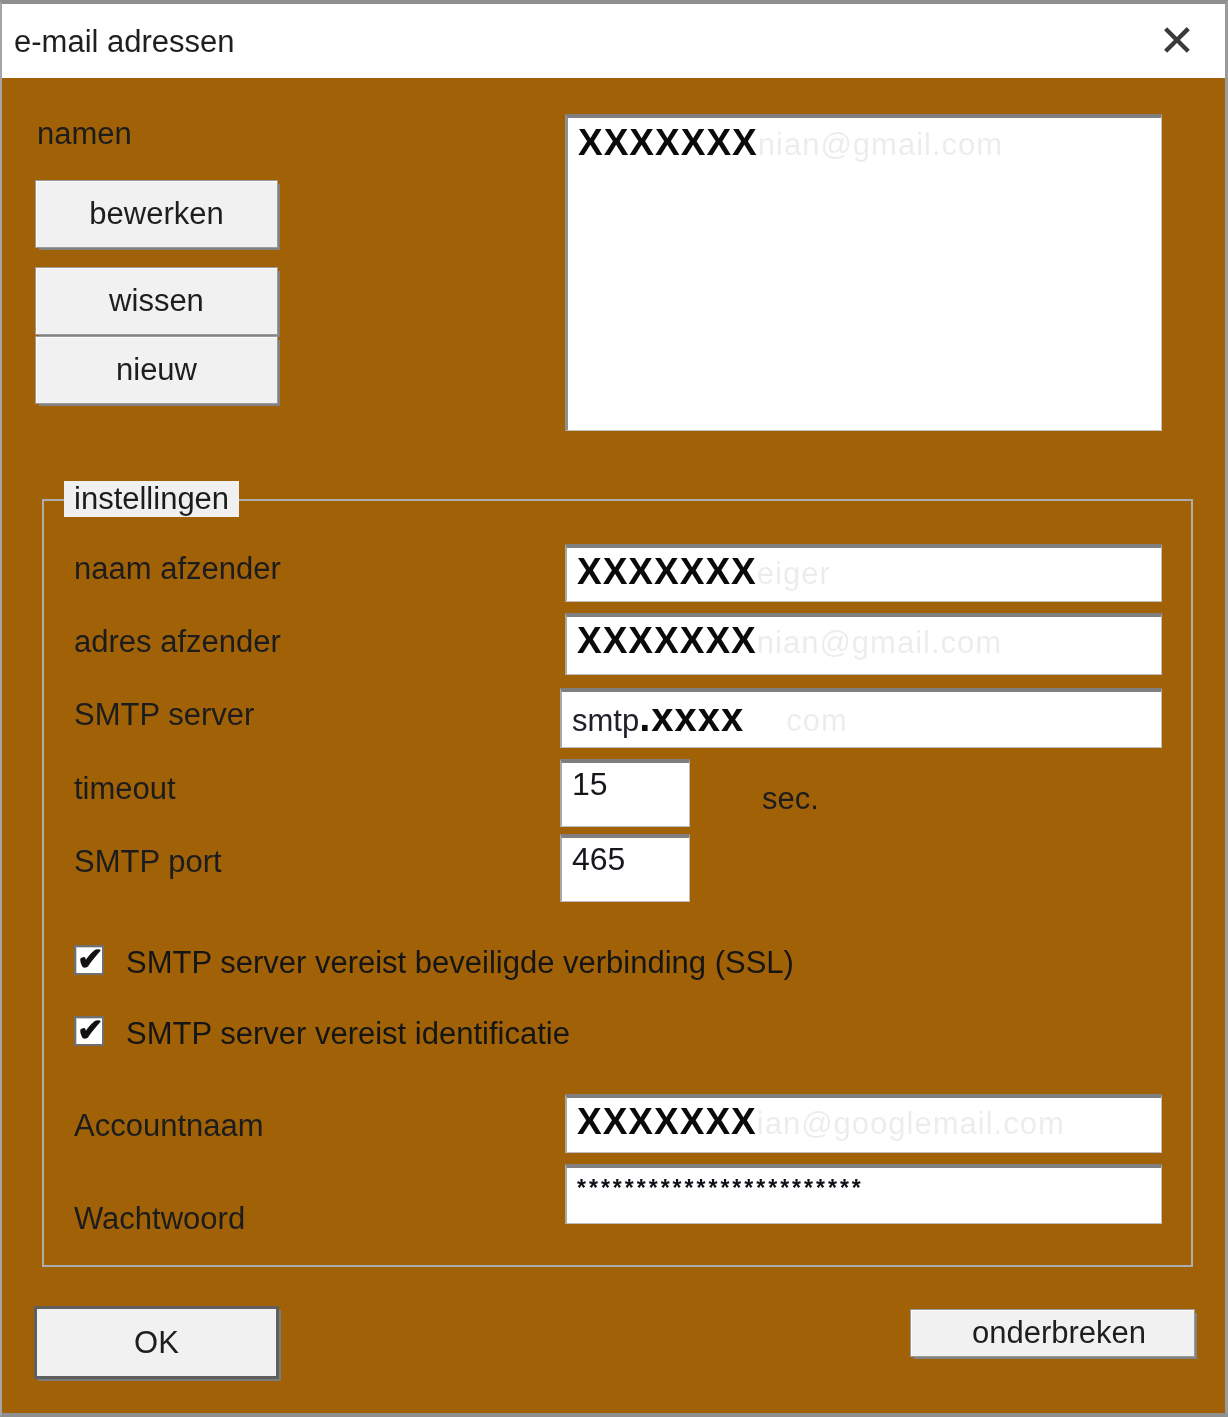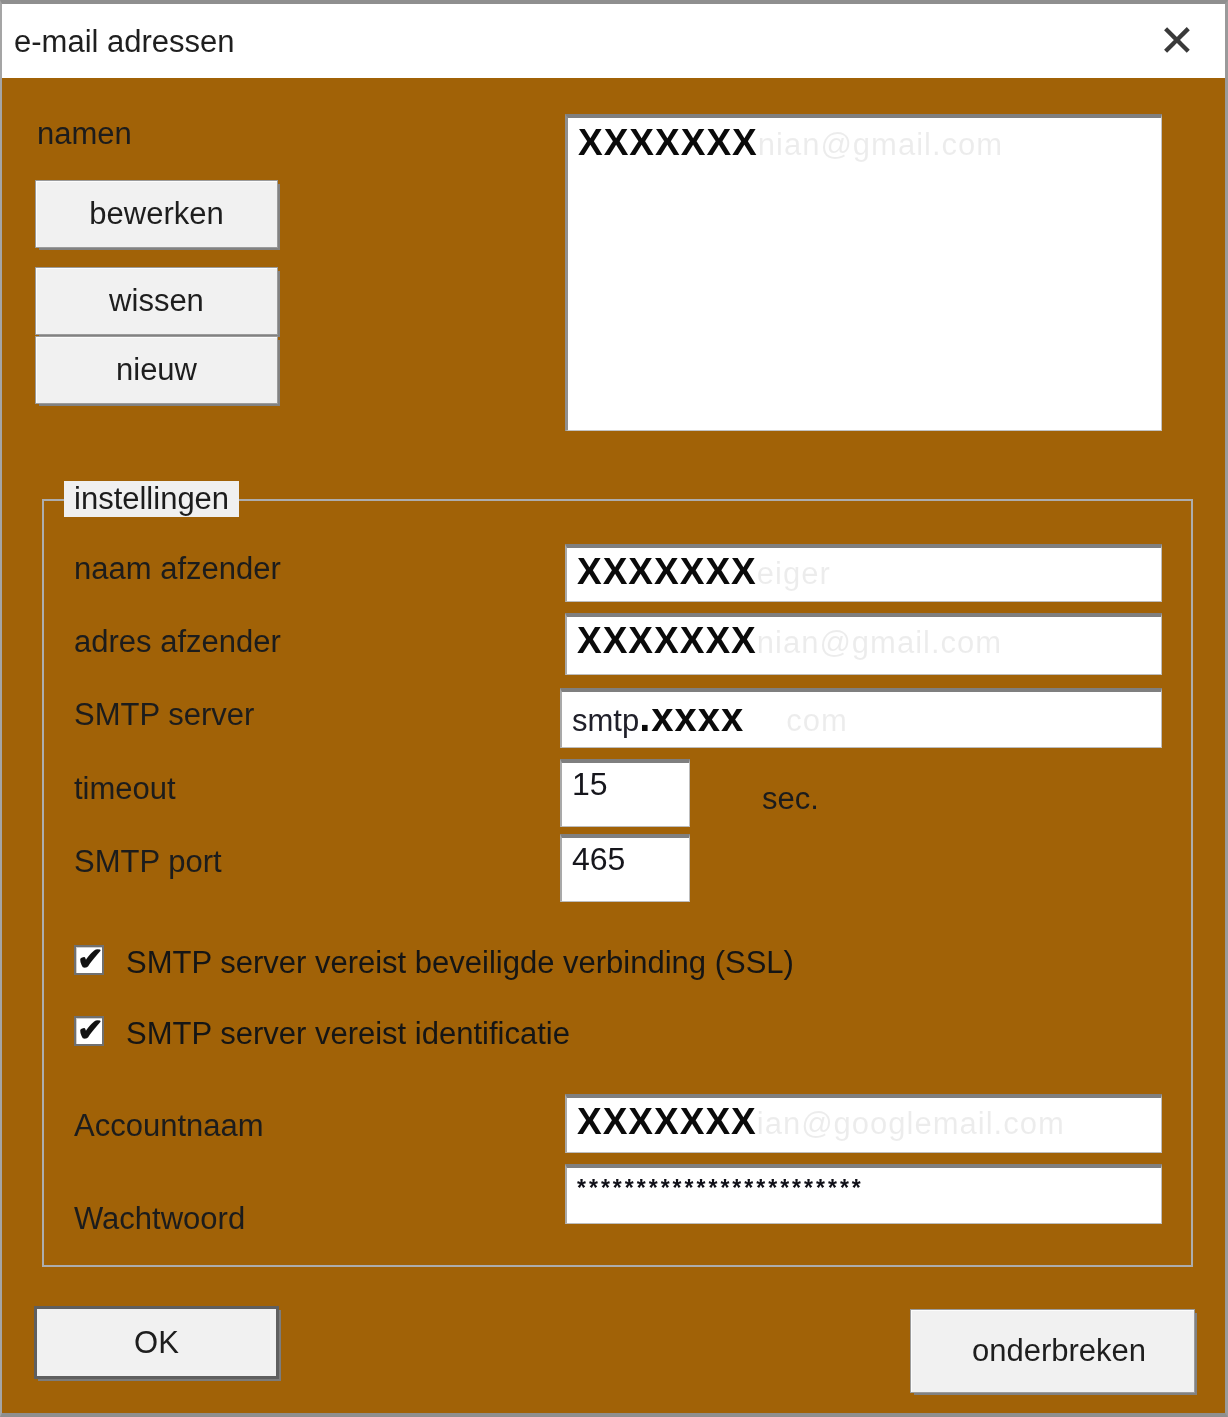--- a/index.html
+++ b/index.html
@@ -120,17 +120,17 @@
 
     <div class="lbl" style="left:30px;top:700px;">Wachtwoord</div>
     <div class="field" style="left:521px;top:663px;width:597px;height:60px;">
       <span class="stars">************************</span>
     </div>
   </div>
 
   <div class="btn default" style="left:32px;top:1302px;width:245px;height:73px;">
     <span>OK</span>
   </div>
-  <div class="btn" style="left:908px;top:1305px;width:285px;height:84px;padding-left:13px;">
+  <div class="btn" style="left:908px;top:1305px;width:285px;height:48px;padding-left:13px;">
     <span>onderbreken</span>
   </div>
 
 </div>
 
 </body></html>

